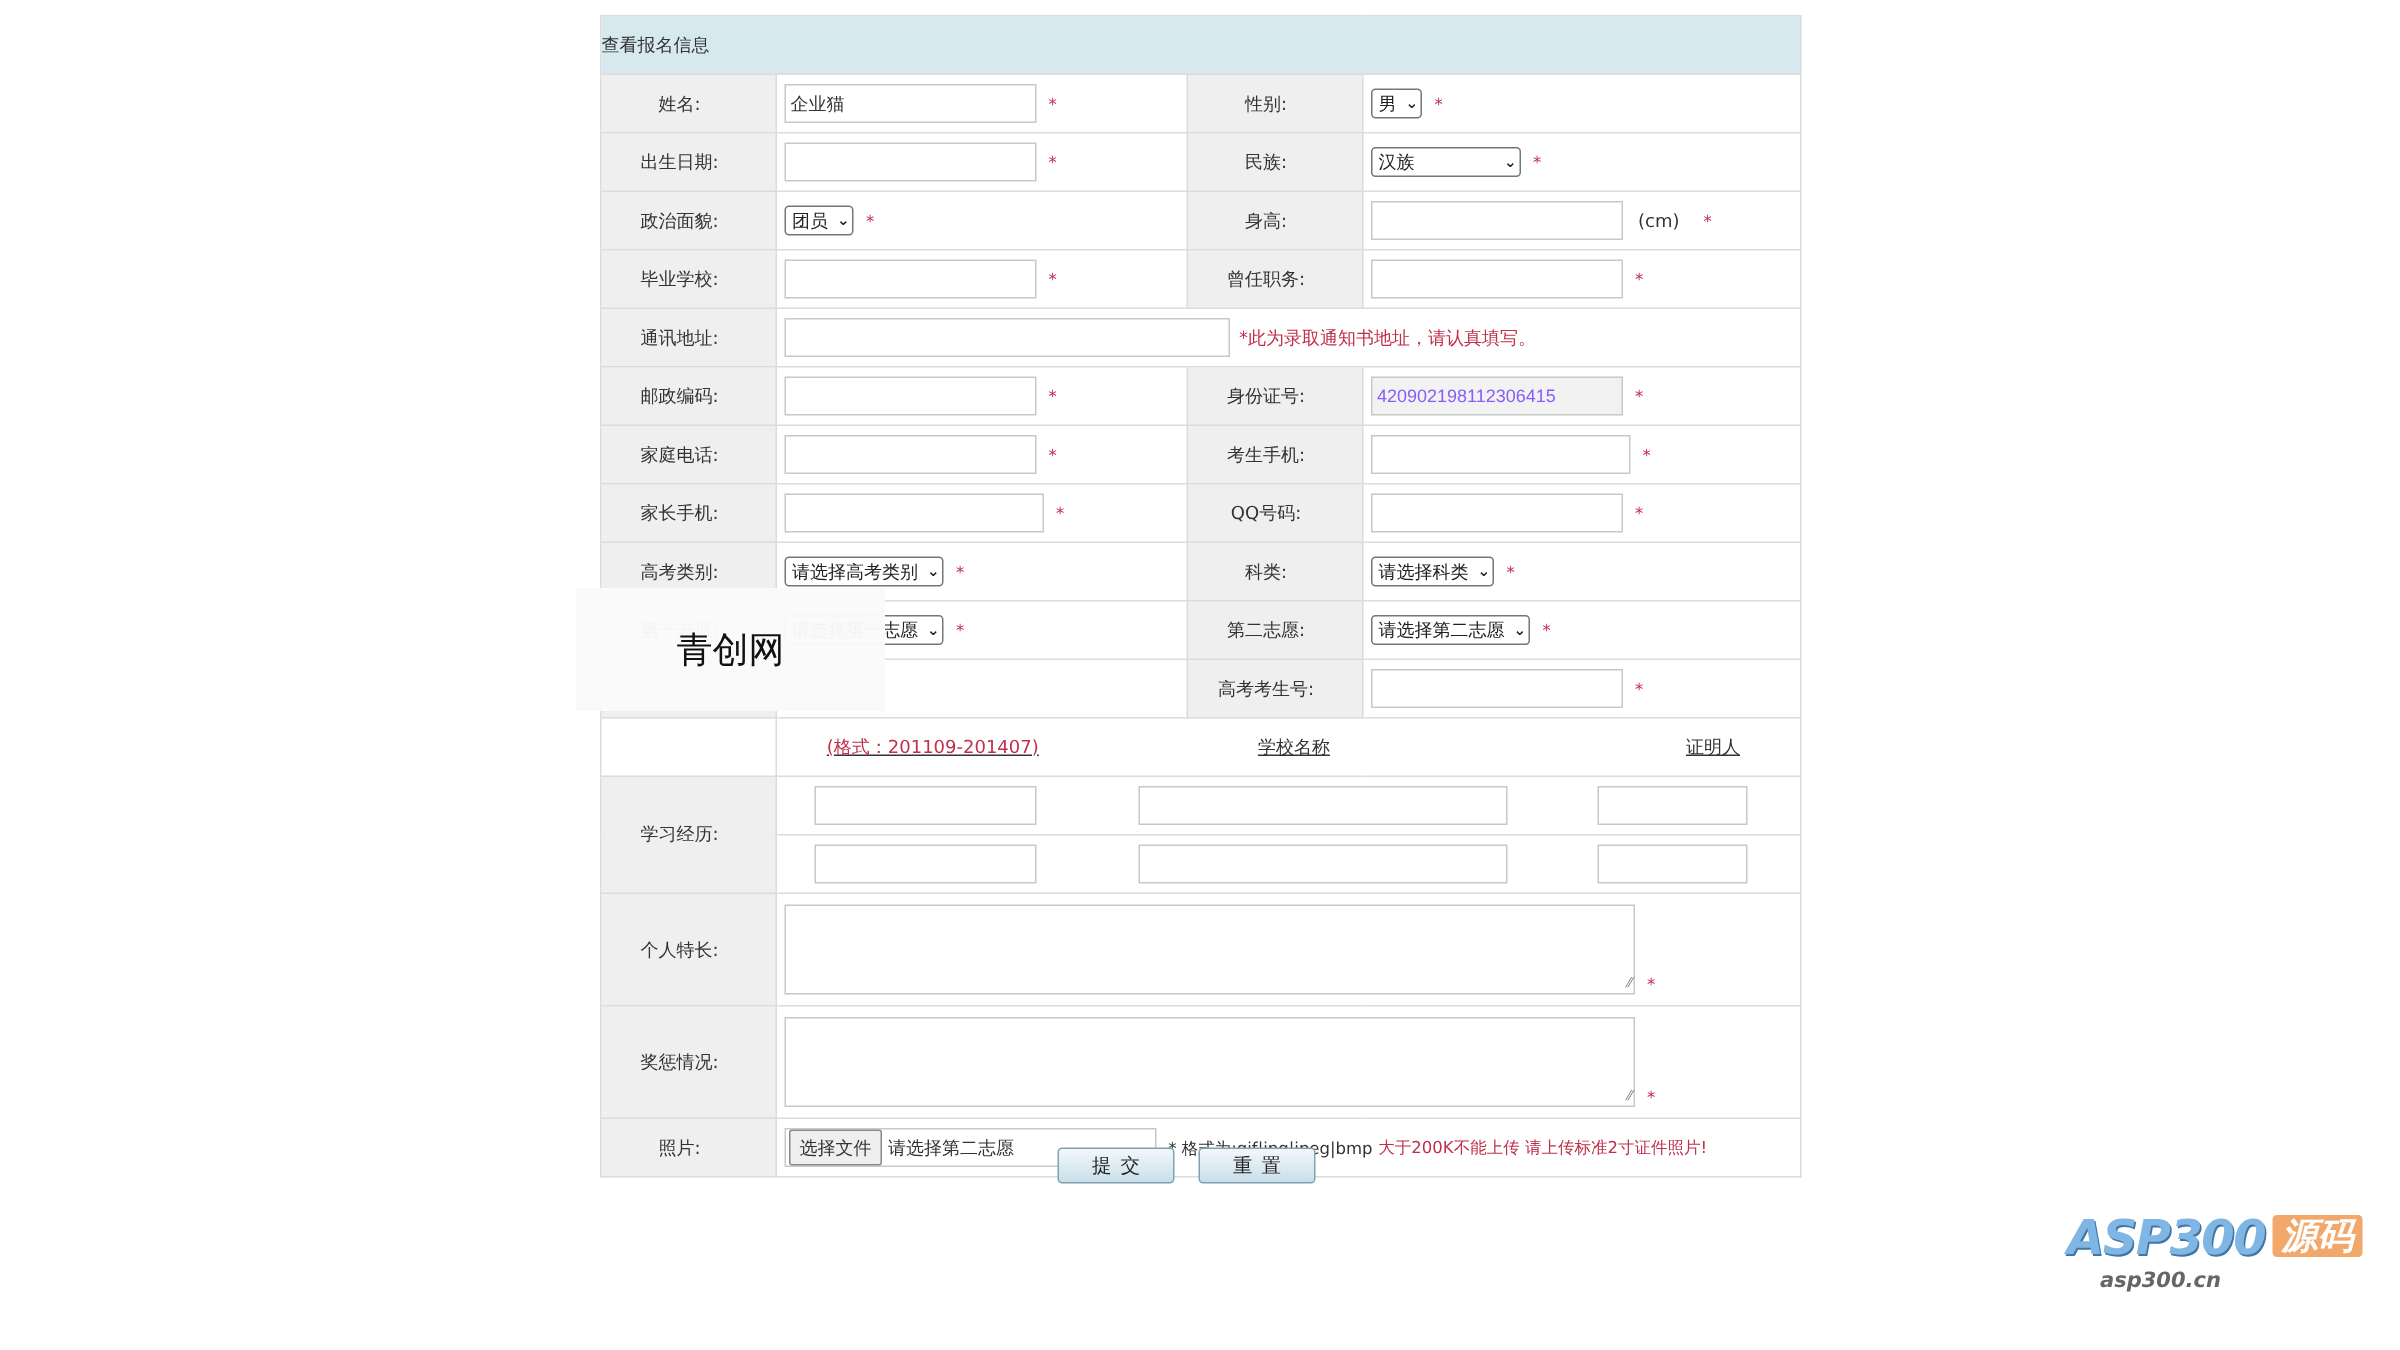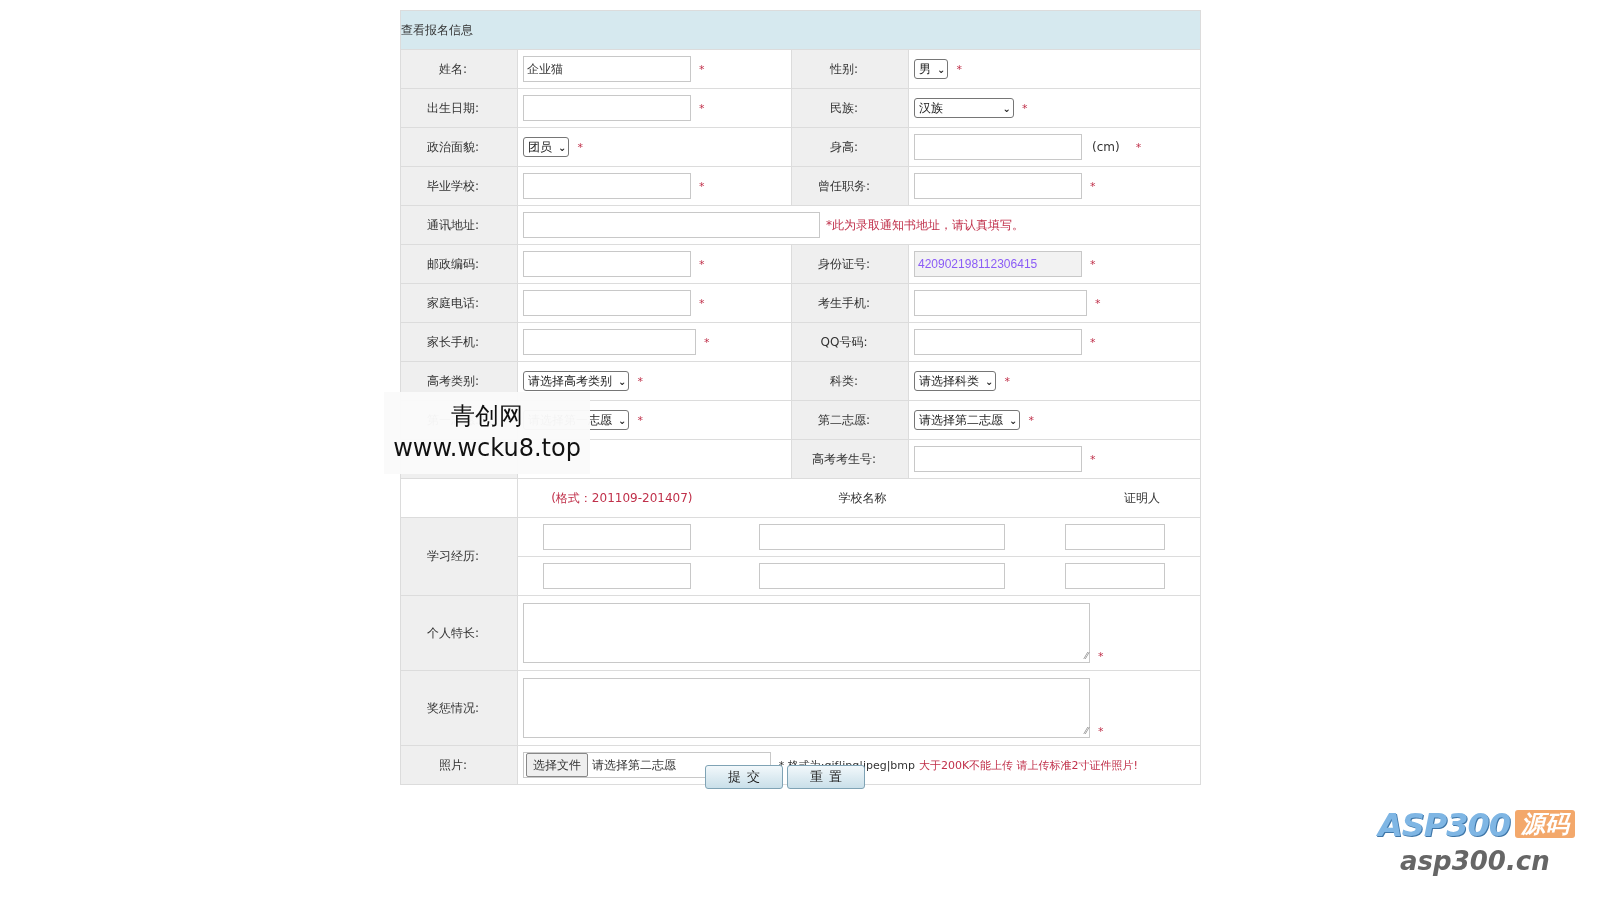--- a/index.html
+++ b/index.html
@@ -13,39 +13,39 @@
   td.val { background:#fff; padding-left:5px !important; }
   .inp { height:26px; border:1px solid #c8c8c8; box-sizing:border-box; vertical-align:middle;
          font-family:Liberation Sans, sans-serif; font-size:12px; padding:0 3px; background:#fff; color:#333; }
   .inp.ro { background:#f2f2f2; color:#8b5cf6; }
   .sel { height:20px; border:1px solid #767676; border-radius:3px; box-sizing:border-box; background:#fff;
          font-size:12px; padding:0 2px 0 4px; vertical-align:middle; display:inline-flex; align-items:center; color:#222; }
   .sel .arr { margin-left:6px; font-size:10px; font-weight:bold; }
   .req { color:#c0304a; font-size:11px; margin-left:8px; vertical-align:middle; }
   .note { color:#c0304a; font-size:12px; margin-left:6px; vertical-align:middle; }
   .unit { margin-left:10px; vertical-align:middle; color:#333; }
-  .subhead td { height:30px; background:#fff; text-align:center; color:#333; }
+  .subhead td { height:30px; background:#fff; text-align:center; color:#333;text-decoration:underline; }
   .ta { width:567px; height:60px; border:1px solid #c8c8c8; box-sizing:border-box; vertical-align:bottom; resize:both; position:relative; display:inline-block; background:#fff; }
   .ta .grip { position:absolute; right:1px; bottom:1px; font-size:9px; color:#888; }
   .file-box { display:inline-flex; align-items:center; height:26px; border:1px solid #c8c8c8; width:248px; box-sizing:border-box; vertical-align:middle; background:#fff; }
   .file-btn { height:22px; margin-left:2px; border:1px solid #888; background:#efefef; border-radius:2px; font-size:12px; padding:0 6px; display:flex; align-items:center; }
   .file-txt { margin-left:4px; font-size:12px; color:#333; }
-  .btns { position:absolute; top:765px; left:705px; display:flex; gap:4px; }
+  .btns { position:absolute; top:765px; left:705px; display:flex; gap:16px; }
   .btn { width:78px; height:24px; border:1px solid #7fa3b5; border-radius:3px; background:linear-gradient(#f2f8fb,#c9dfe9);
          display:flex; align-items:center; justify-content:center; font-size:13px; letter-spacing:6px; color:#222; box-sizing:border-box; padding-left:6px; }
   .wm { position:absolute; left:384px; top:392px; width:206px; height:82px; background:rgba(250,250,250,0.97);
         display:flex; flex-direction:column; align-items:center; justify-content:center; color:#111; }
   .wm .l1 { font-size:24px; line-height:30px; }
   .wm .l2 { font-size:24px; line-height:34px; }
   .logo { position:absolute; left:1378px; top:806px; width:200px; height:80px; }
   .logo .asp { font-family:"DejaVu Sans",sans-serif; font-weight:bold; font-style:italic; font-size:32px; color:#7fb6e4;
                text-shadow:1px 1px 0 #3e76a8; letter-spacing:-1px; }
   .logo .badge { position:absolute; left:137px; top:4px; width:60px; height:28px; background:#f3a86b; border-radius:3px; color:#fff;
                  font-size:24px; font-weight:bold; font-style:italic; display:flex; align-items:center; justify-content:center; }
-  .logo .dom { position:absolute; left:22px; top:40px; font-size:26px; font-weight:bold; font-style:italic; color:#666; }
+  .logo .dom { position:absolute; left:22px; top:40px; font-size:14px; font-weight:bold; font-style:italic; color:#666; }
 </style>
 </head>
 <body>
 
 <div class="form-wrap">
 <table class="form">
   <colgroup>
         <col style="width:117px">
         <col style="width:274px">
         <col style="width:117px">
@@ -208,20 +208,19 @@
     </table>
 </div>
 
 <div class="btns">
   <div class="btn">提交</div>
   <div class="btn">重置</div>
 </div>
 
 <div class="wm">
   <div class="l1">青创网</div>
-  <div class="l2">www.wcku8.top</div>
 </div>
 
 <div class="logo">
   <span class="asp">ASP300</span>
   <span class="badge">源码</span>
   <span class="dom">asp300.cn</span>
 </div>
 
 </body></html>

